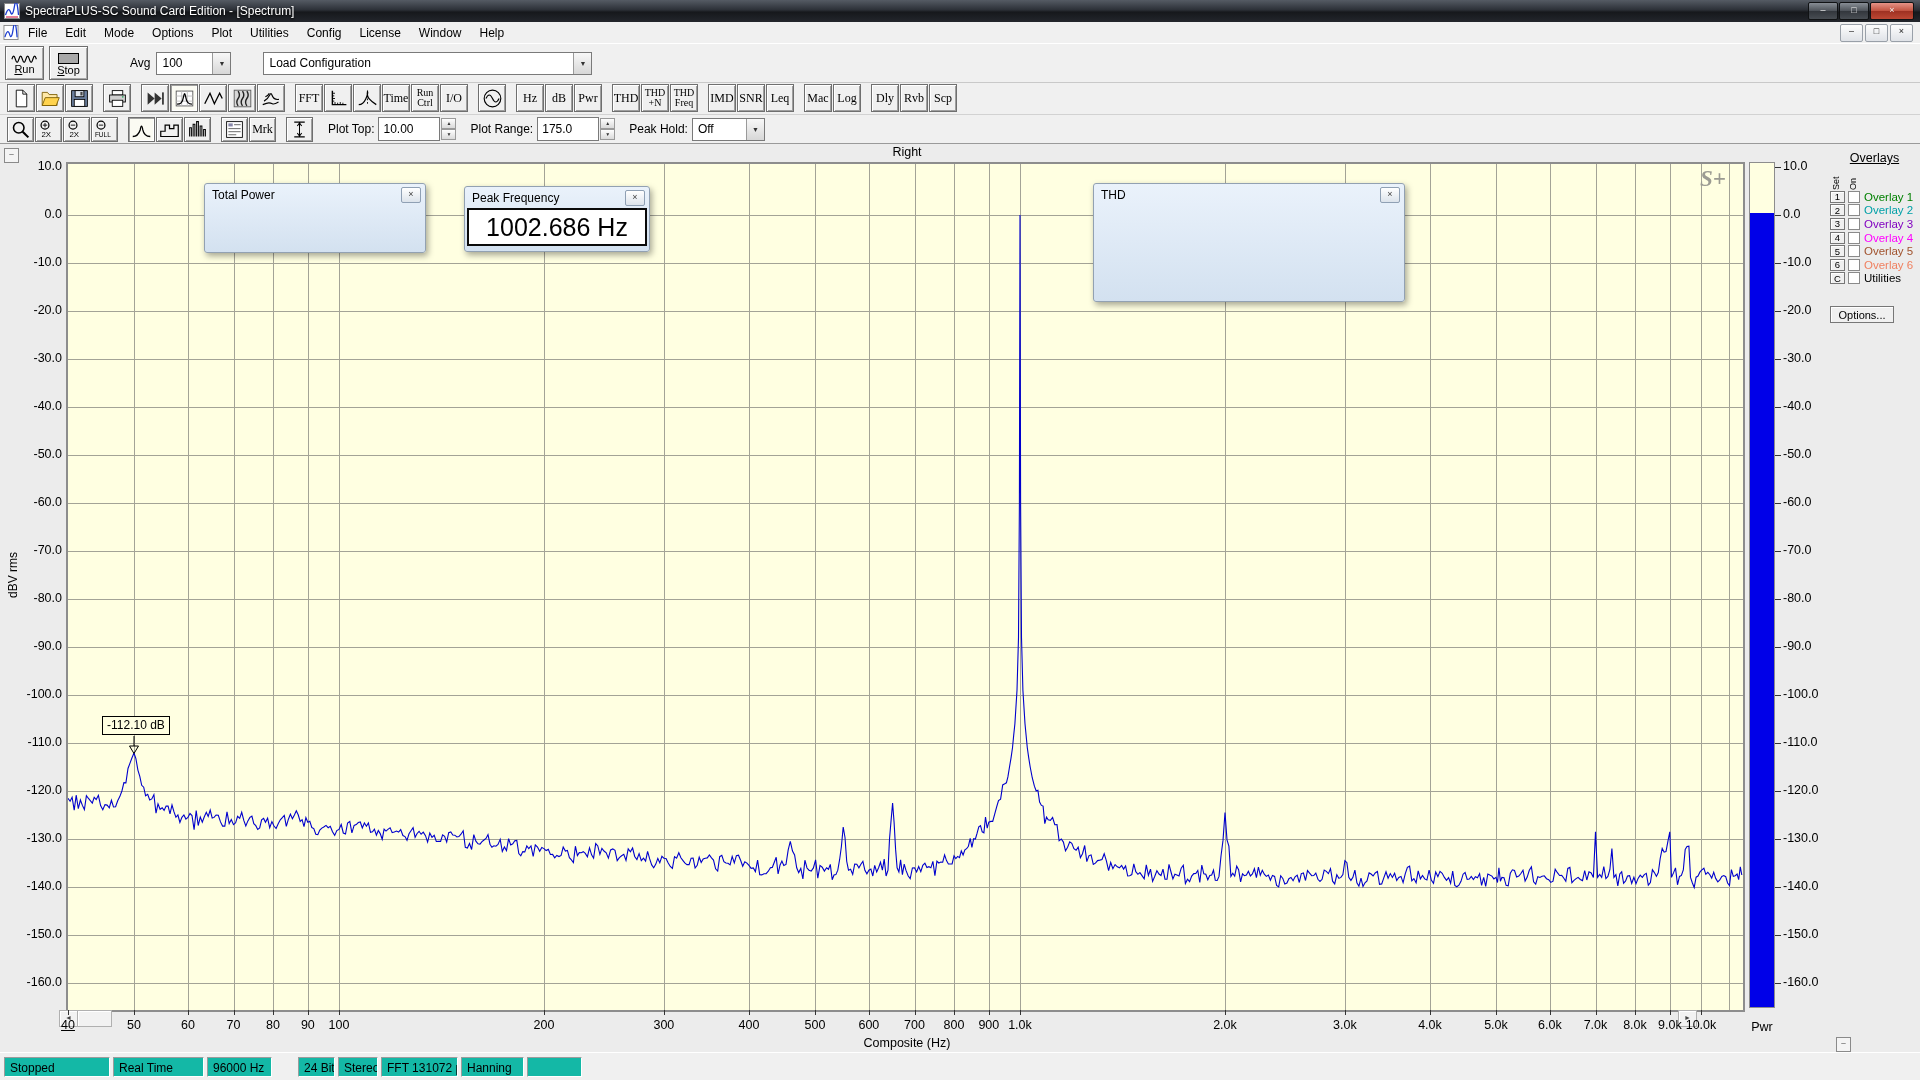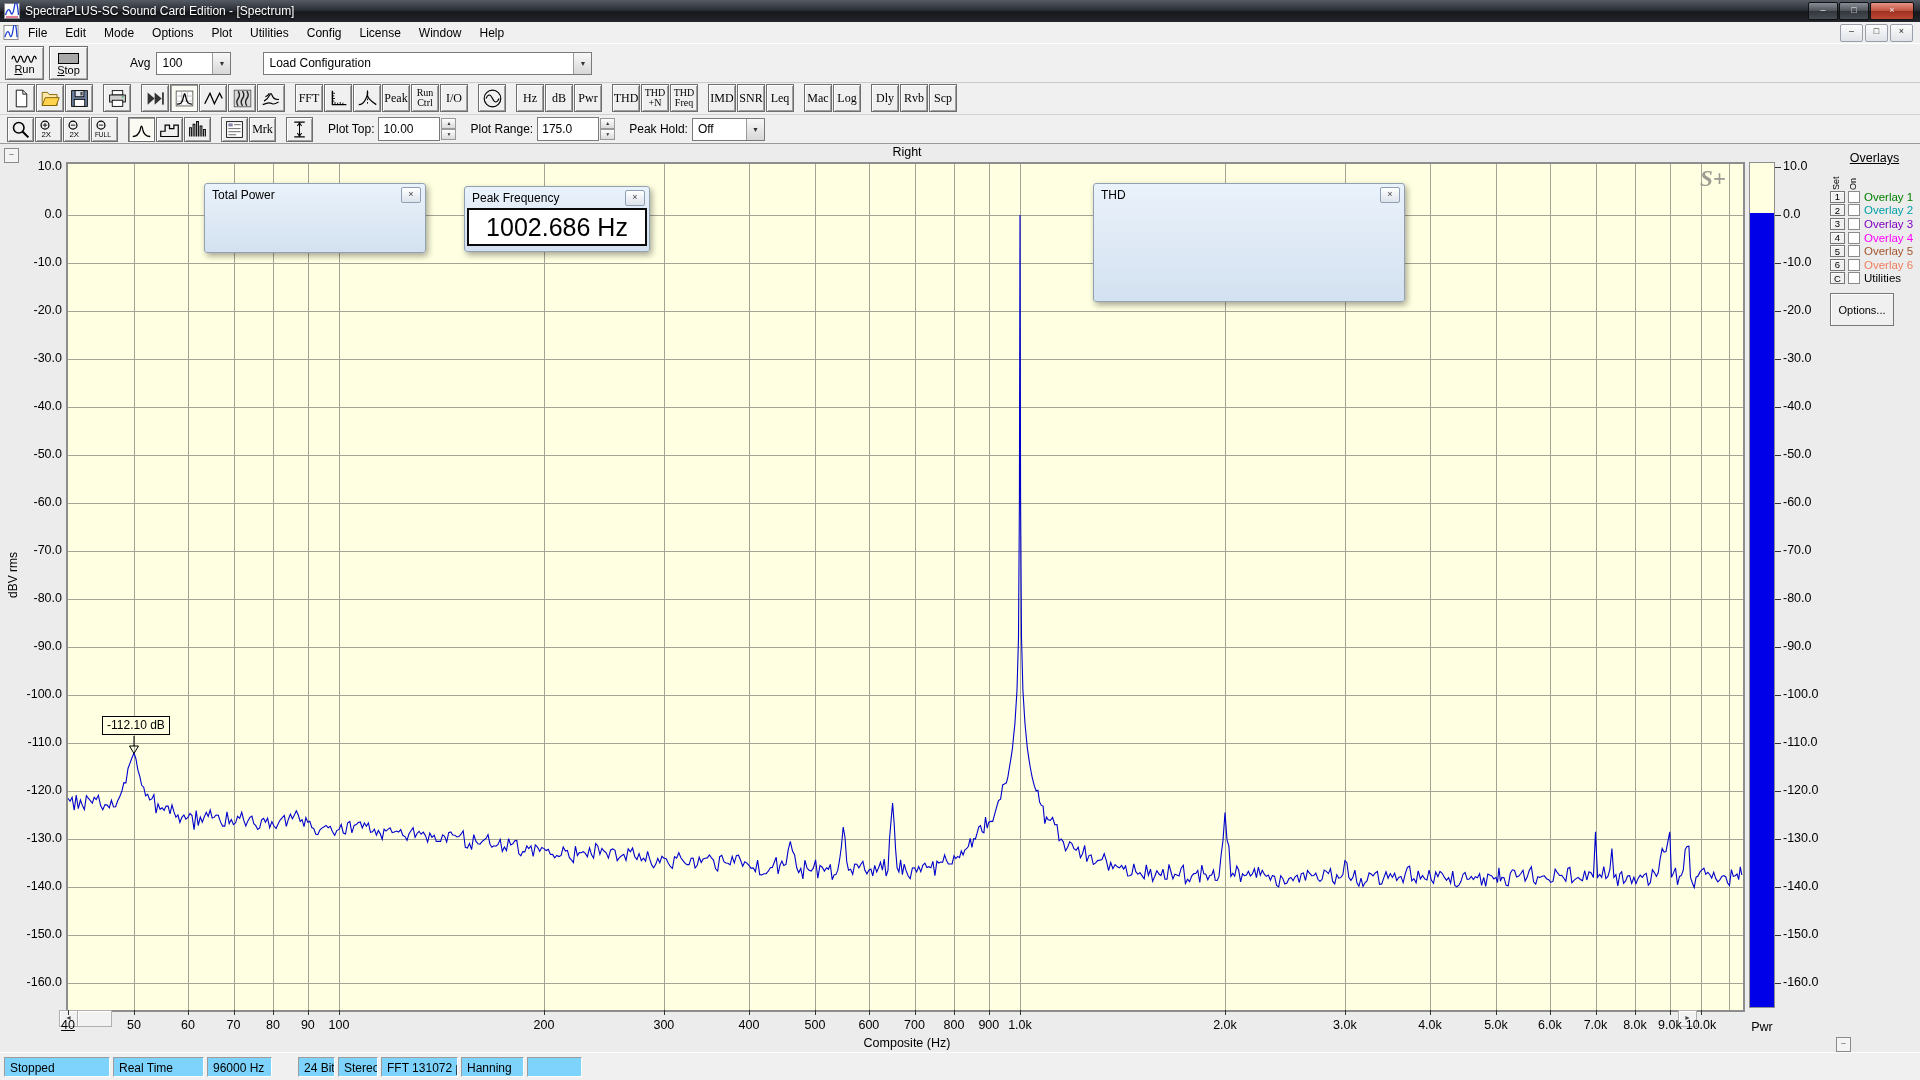--- a/index.html
+++ b/index.html
@@ -100,26 +100,26 @@
   #ov-title{font-size:12.5px;text-decoration:underline;text-align:center;margin-bottom:1px;}
   #ov-heads{display:flex;height:24px;padding-left:2px;}
   .ov-vert{writing-mode:vertical-rl;transform:rotate(180deg);font-size:9px;line-height:1.1;}
   #ov-set{width:17px;}
   #ov-on{width:15px;}
   .ov-row{display:flex;align-items:center;height:13.6px;}
   .ov-btn{width:15px;height:12px;font-size:9.5px;line-height:9px;text-align:center;background:#f0f0f0;
     border:1px solid #777;box-shadow:inset 1px 1px 0 #fff;margin-right:3px;padding:0;font-family:inherit;}
   .ov-check{width:10px;height:10px;background:#fff;border:1px solid #8a8a8a;margin-right:4px;flex:none;}
   .ov-label{font-size:11.5px;white-space:nowrap;}
-  #ov-options{margin-top:8px;width:64px;height:33px;background:#f0f0f0;border:1px solid #777;
+  #ov-options{margin-top:21px;width:64px;height:17px;background:#f0f0f0;border:1px solid #777;
     box-shadow:inset 1px 1px 0 #fff;font-size:11px;line-height:14px;text-align:center;font-family:inherit;padding:0;}
   
   #statusbar{position:absolute;left:0;right:0;bottom:0;height:27px;background:#f0f0f0;border-top:1px solid #fff;
     display:flex;align-items:center;padding:0 4px;}
-  .sb-cell{height:20px;border:1px solid;border-color:#9c9c9c #fff #fff #9c9c9c;background:#7dd3fc;
+  .sb-cell{height:20px;border:1px solid;border-color:#9c9c9c #fff #fff #9c9c9c;background:#14b8a6;
     padding:3px 0 0 5px;margin-right:3px;font-size:12px;box-sizing:border-box;overflow:hidden;white-space:nowrap;}
   button{cursor:default;}
 </style>
 </head>
 <body>
 
 <svg style="position:absolute;width:0;height:0" aria-hidden="true">
   <defs>
     <symbol id="i-page" viewBox="0 0 24 24">
         <path d="M6 2.5h7.5L18 7v14.5H6z" fill="#fff" stroke="#000"></path>
@@ -307,21 +307,21 @@
           <use href="#i-surface"></use>
         </svg></button>
       <span class="tb-sep"></span>
       <button class="tb-btn">FFT</button>
       <button class="tb-btn"><svg>
           <use href="#i-ruler"></use>
         </svg></button>
       <button class="tb-btn"><svg>
           <use href="#i-caliper"></use>
         </svg></button>
-      <button class="tb-btn">Peak</button>
+      <button class="tb-btn">Time</button>
       <button class="tb-btn small">Run
 Ctrl</button>
       <button class="tb-btn">I/O</button>
       <span class="tb-sep"></span>
       <button class="tb-btn"><svg>
           <use href="#i-sine"></use>
         </svg></button>
       <span class="tb-sep"></span>
       <button class="tb-btn">Hz</button>
       <button class="tb-btn">dB</button>

